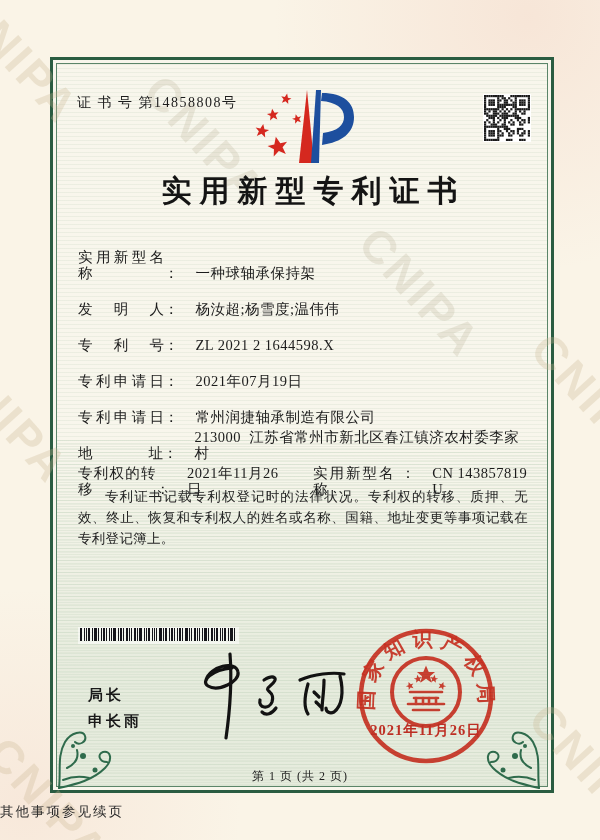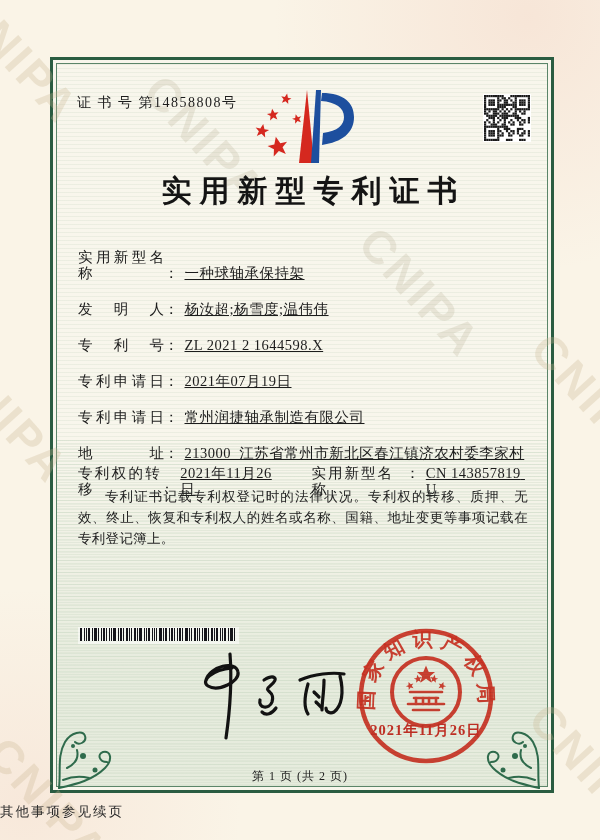--- a/index.html
+++ b/index.html
@@ -38,21 +38,21 @@
   .qr-wrap{position:absolute;left:483px;top:94px;width:48px;height:48px;background:#fff;
     display:flex;align-items:center;justify-content:center;}
   .title{
     position:absolute;left:0;right:0;top:171px;text-align:center;
     font-size:30px;font-weight:bold;letter-spacing:8px;color:#141414;padding-left:27px;
   }
   .fields{position:absolute;left:78px;top:245px;width:452px;font-size:14.5px;}
   .frow{height:36px;display:flex;align-items:flex-end;line-height:16px;}
   .flabel{display:inline-block;width:86px;text-align:justify;text-align-last:justify;}
   .fcolon{display:inline-block;}
-  .fvalue{margin-left:6px;white-space:pre-wrap;letter-spacing:0.5px;text-decoration:underline;}
+  .fvalue{margin-left:17px;white-space:pre-wrap;letter-spacing:0.5px;}
   .grant-right{margin-left:30px;display:flex;}
   .grant-right .flabel2{letter-spacing:2px;}
   .body-text{
     position:absolute;left:78px;top:486px;width:450px;
     font-size:13.5px;line-height:21px;text-align:justify;color:#242424;letter-spacing:0.3px;
   }
   .body-text p{margin:0;text-indent:2em;}
   .barcode{position:absolute;left:78px;top:627px;height:15px;font-size:0;background:rgba(255,255,255,0.55);padding:1px 2px;}
   .barcode span{display:inline-block;height:13px;background:#15151a;vertical-align:top;}
   .director{
@@ -420,20 +420,24 @@
       </span>
     </div>
   </div>
 
   <div class="body-text">
     <p>专利证书记载专利权登记时的法律状况。专利权的转移、质押、无效、终止、恢复和专利权人的姓名或名称、国籍、地址变更等事项记载在专利登记簿上。</p>
   </div>
 
   <div class="barcode"><span style="width:2px;margin-right:2px"></span><span style="width:1px;margin-right:1px"></span><span style="width:1px;margin-right:1px"></span><span style="width:2px;margin-right:2px"></span><span style="width:1px;margin-right:1px"></span><span style="width:3px;margin-right:1px"></span><span style="width:1px;margin-right:2px"></span><span style="width:1px;margin-right:1px"></span><span style="width:2px;margin-right:1px"></span><span style="width:1px;margin-right:2px"></span><span style="width:1px;margin-right:1px"></span><span style="width:1px;margin-right:1px"></span><span style="width:3px;margin-right:2px"></span><span style="width:1px;margin-right:1px"></span><span style="width:2px;margin-right:1px"></span><span style="width:1px;margin-right:2px"></span><span style="width:2px;margin-right:1px"></span><span style="width:1px;margin-right:1px"></span><span style="width:1px;margin-right:2px"></span><span style="width:2px;margin-right:1px"></span><span style="width:1px;margin-right:1px"></span><span style="width:3px;margin-right:2px"></span><span style="width:1px;margin-right:1px"></span><span style="width:1px;margin-right:1px"></span><span style="width:2px;margin-right:2px"></span><span style="width:1px;margin-right:1px"></span><span style="width:1px;margin-right:1px"></span><span style="width:1px;margin-right:2px"></span><span style="width:3px;margin-right:1px"></span><span style="width:1px;margin-right:1px"></span><span style="width:2px;margin-right:2px"></span><span style="width:1px;margin-right:1px"></span><span style="width:2px;margin-right:1px"></span><span style="width:1px;margin-right:2px"></span><span style="width:1px;margin-right:1px"></span><span style="width:2px;margin-right:1px"></span><span style="width:1px;margin-right:2px"></span><span style="width:3px;margin-right:1px"></span><span style="width:1px;margin-right:1px"></span><span style="width:1px;margin-right:2px"></span><span style="width:2px;margin-right:1px"></span><span style="width:1px;margin-right:1px"></span><span style="width:1px;margin-right:2px"></span><span style="width:1px;margin-right:1px"></span><span style="width:3px;margin-right:1px"></span><span style="width:1px;margin-right:2px"></span><span style="width:2px;margin-right:1px"></span><span style="width:1px;margin-right:1px"></span><span style="width:2px;margin-right:2px"></span><span style="width:1px;margin-right:1px"></span><span style="width:1px;margin-right:1px"></span><span style="width:2px;margin-right:2px"></span><span style="width:1px;margin-right:1px"></span><span style="width:3px;margin-right:1px"></span><span style="width:1px;margin-right:2px"></span></div>
 
+  <div class="director">
+    <div>局长</div>
+    <div>申长雨</div>
+  </div>
 
   <svg class="sig" width="165" height="95" viewBox="0 0 165 95">
     <g stroke="#121212" stroke-width="3.2" fill="none" stroke-linecap="round" stroke-linejoin="round">
       <path d="M14,30 C18,16 44,10 46,22 C48,32 26,42 16,36 C8,31 20,20 40,18"></path>
       <path d="M38,4 C40,30 38,60 34,88"></path>
       <path d="M72,30 C82,24 88,28 78,36 C70,42 84,40 80,52 C77,60 66,58 68,50"></path>
       <path d="M70,62 C74,66 80,64 84,58"></path>
       <path d="M108,30 C122,24 140,22 152,24"></path>
       <path d="M116,34 C112,48 112,58 116,64"></path>
       <path d="M148,26 C152,42 150,56 142,62 C138,64 134,62 134,58"></path>

